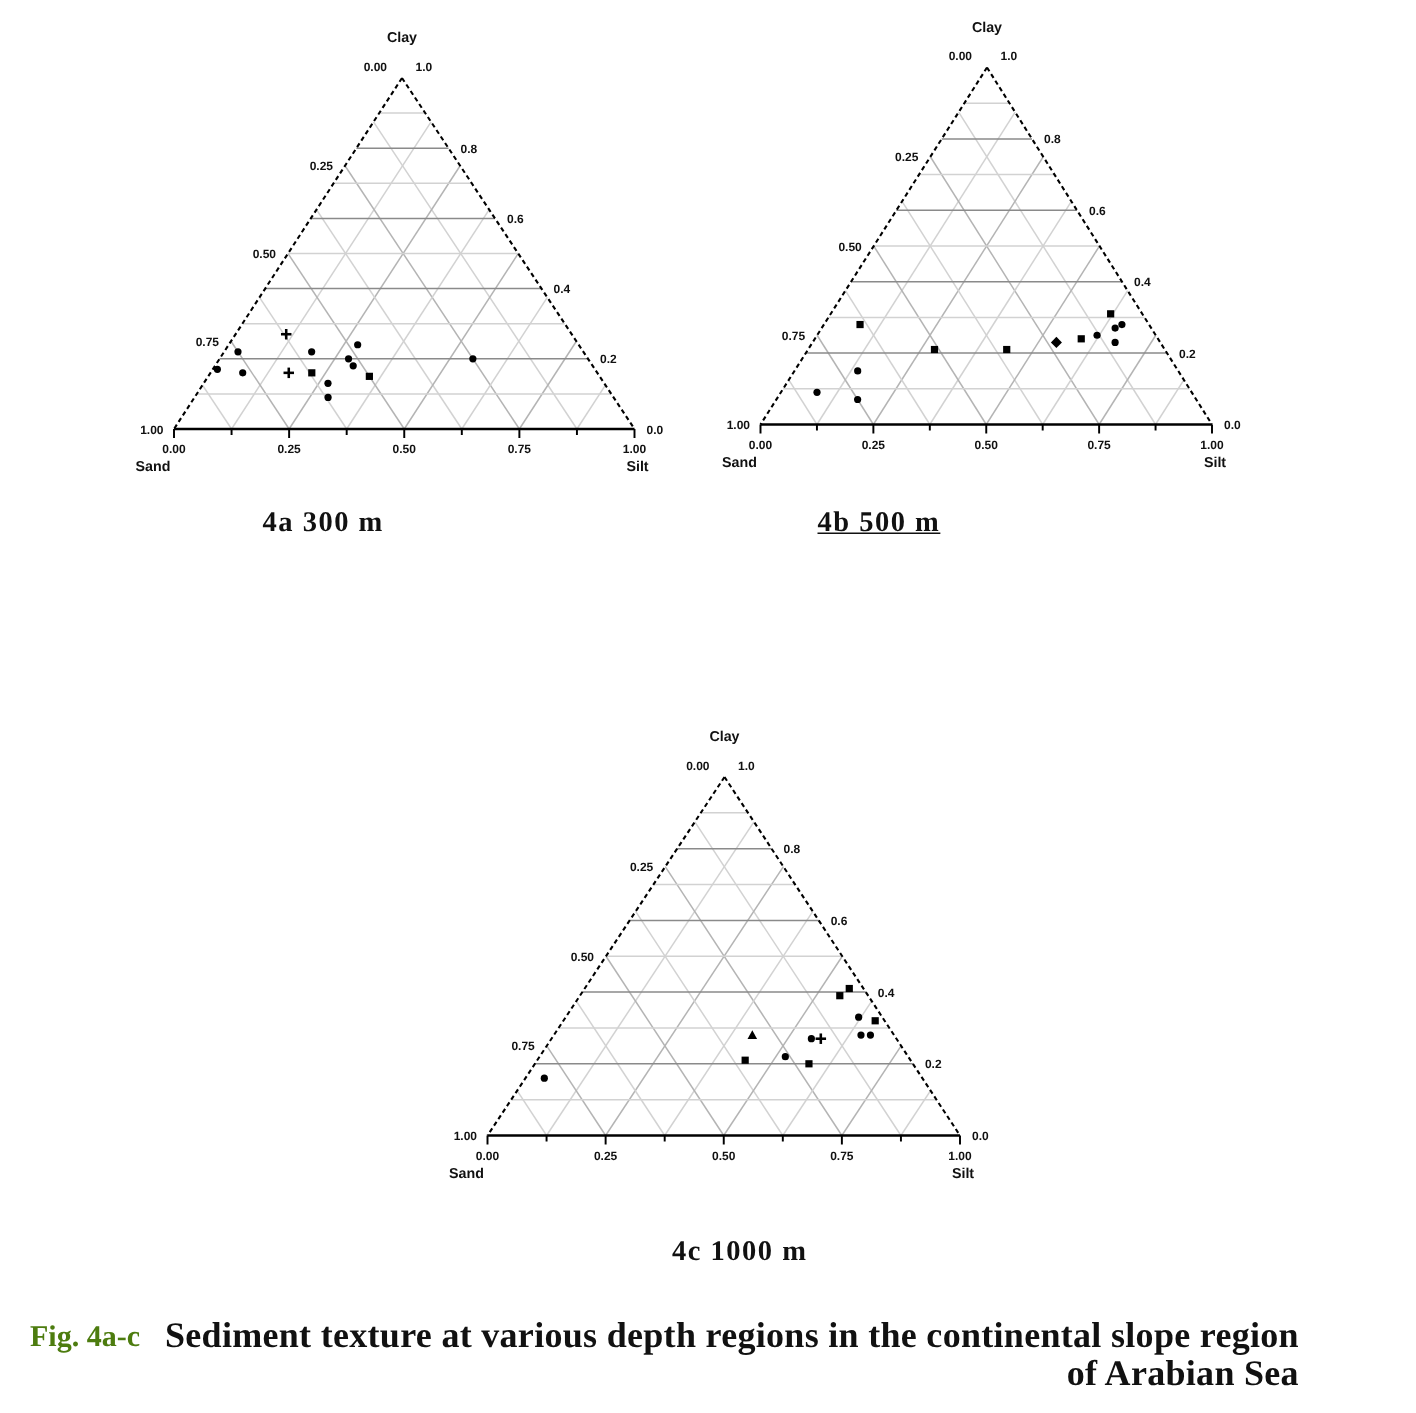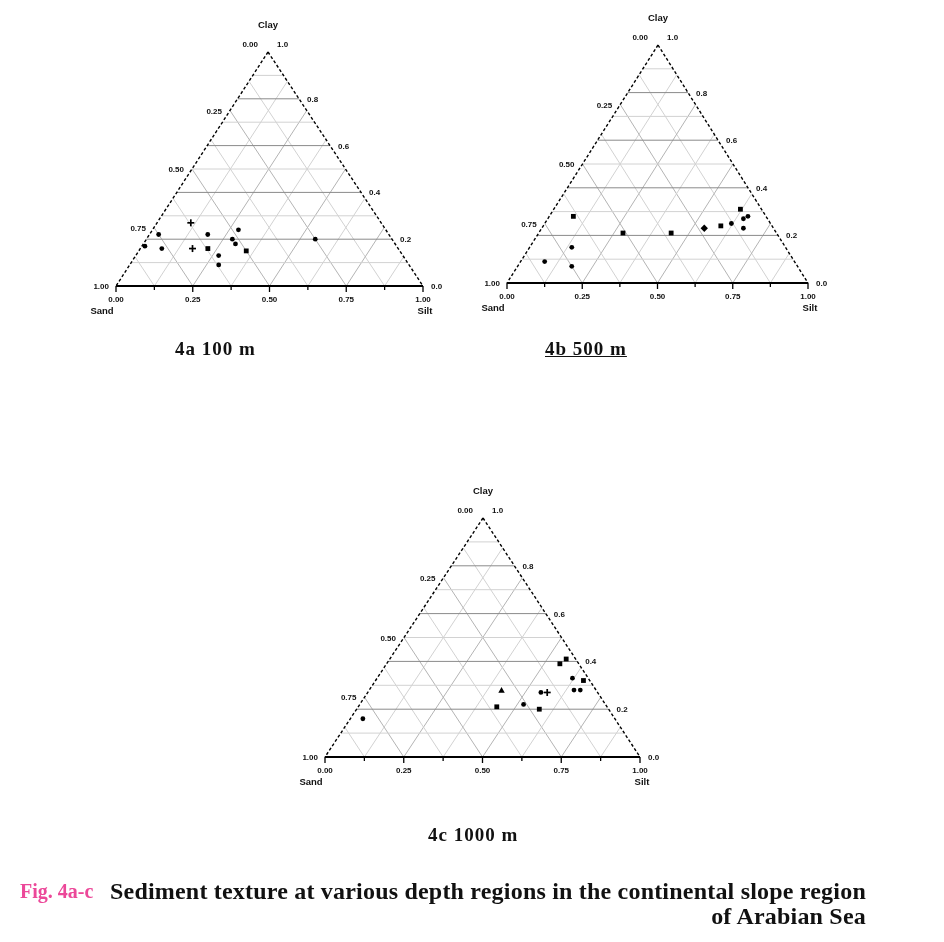--- a/index.html
+++ b/index.html
@@ -3,23 +3,23 @@
 <meta charset="utf-8">
 <style>
   html,body{margin:0;padding:0;background:#ffffff;}
   #canvas{position:relative;width:944px;height:942px;background:#ffffff;overflow:hidden;
           font-family:"Liberation Serif", serif;color:#000;}
   #plots-svg{position:absolute;left:0;top:0;}
   .subcap{position:absolute;font-weight:bold;font-size:19px;letter-spacing:1px;white-space:nowrap;
           font-family:"Liberation Serif", serif;color:#111;}
   #cap-a{left:175px;top:338px;}
   #cap-b{left:545px;top:338px;text-decoration:underline;}
-  #cap-c{left:428px;top:824px;}
+  #cap-c{left:448px;top:824px;}
   .figcap{position:absolute;left:20px;top:879px;width:904px;}
-  .figlabel{position:absolute;left:0;top:1px;font-weight:bold;font-size:20px;white-space:nowrap;color:#ec4899;}
+  .figlabel{position:absolute;left:0;top:1px;font-weight:bold;font-size:20px;white-space:nowrap;color:#4d7c0f;}
   .figtext{display:inline-block;margin-left:90px;font-weight:bold;font-size:24px;line-height:25px;
            letter-spacing:0.2px;color:#111;}
   .figtext .l1{white-space:nowrap;}
   .figtext .l2{text-align:right;}
 </style>
 </head>
 <body>
 
 <div id="canvas">
   <svg id="plots-svg" width="944" height="860">
@@ -252,21 +252,21 @@
           <line x1="547.2099999999999" y1="688.9699999999999" x2="547.2099999999999" y2="695.9699999999999" stroke="#000000" stroke-width="1.7"></line>
           <rect x="557.47" y="661.3900000000001" width="4.8" height="4.8" fill="#000000"></rect>
           <rect x="563.7800000000001" y="656.61" width="4.8" height="4.8" fill="#000000"></rect>
           <circle cx="572.44" cy="678.13" r="2.4" fill="#000000"></circle>
           <circle cx="573.99" cy="690.0799999999999" r="2.4" fill="#000000"></circle>
           <circle cx="580.29" cy="690.0800000000002" r="2.4" fill="#000000"></circle>
           <rect x="581.0600000000001" y="678.12" width="4.8" height="4.8" fill="#000000"></rect>
         </g>
       </g>
     </svg>
-  <div class="subcap" id="cap-a">4a 100 m</div>
+  <div class="subcap" id="cap-a">4a 300 m</div>
   <div class="subcap" id="cap-b">4b 500 m</div>
   <div class="subcap" id="cap-c">4c 1000 m</div>
   <div class="figcap">
     <span class="figlabel">Fig. 4a-c</span>
     <div class="figtext">
       <div class="l1">Sediment texture at various depth regions in the continental slope region</div>
       <div class="l2">of Arabian Sea</div>
     </div>
   </div>
 </div>

